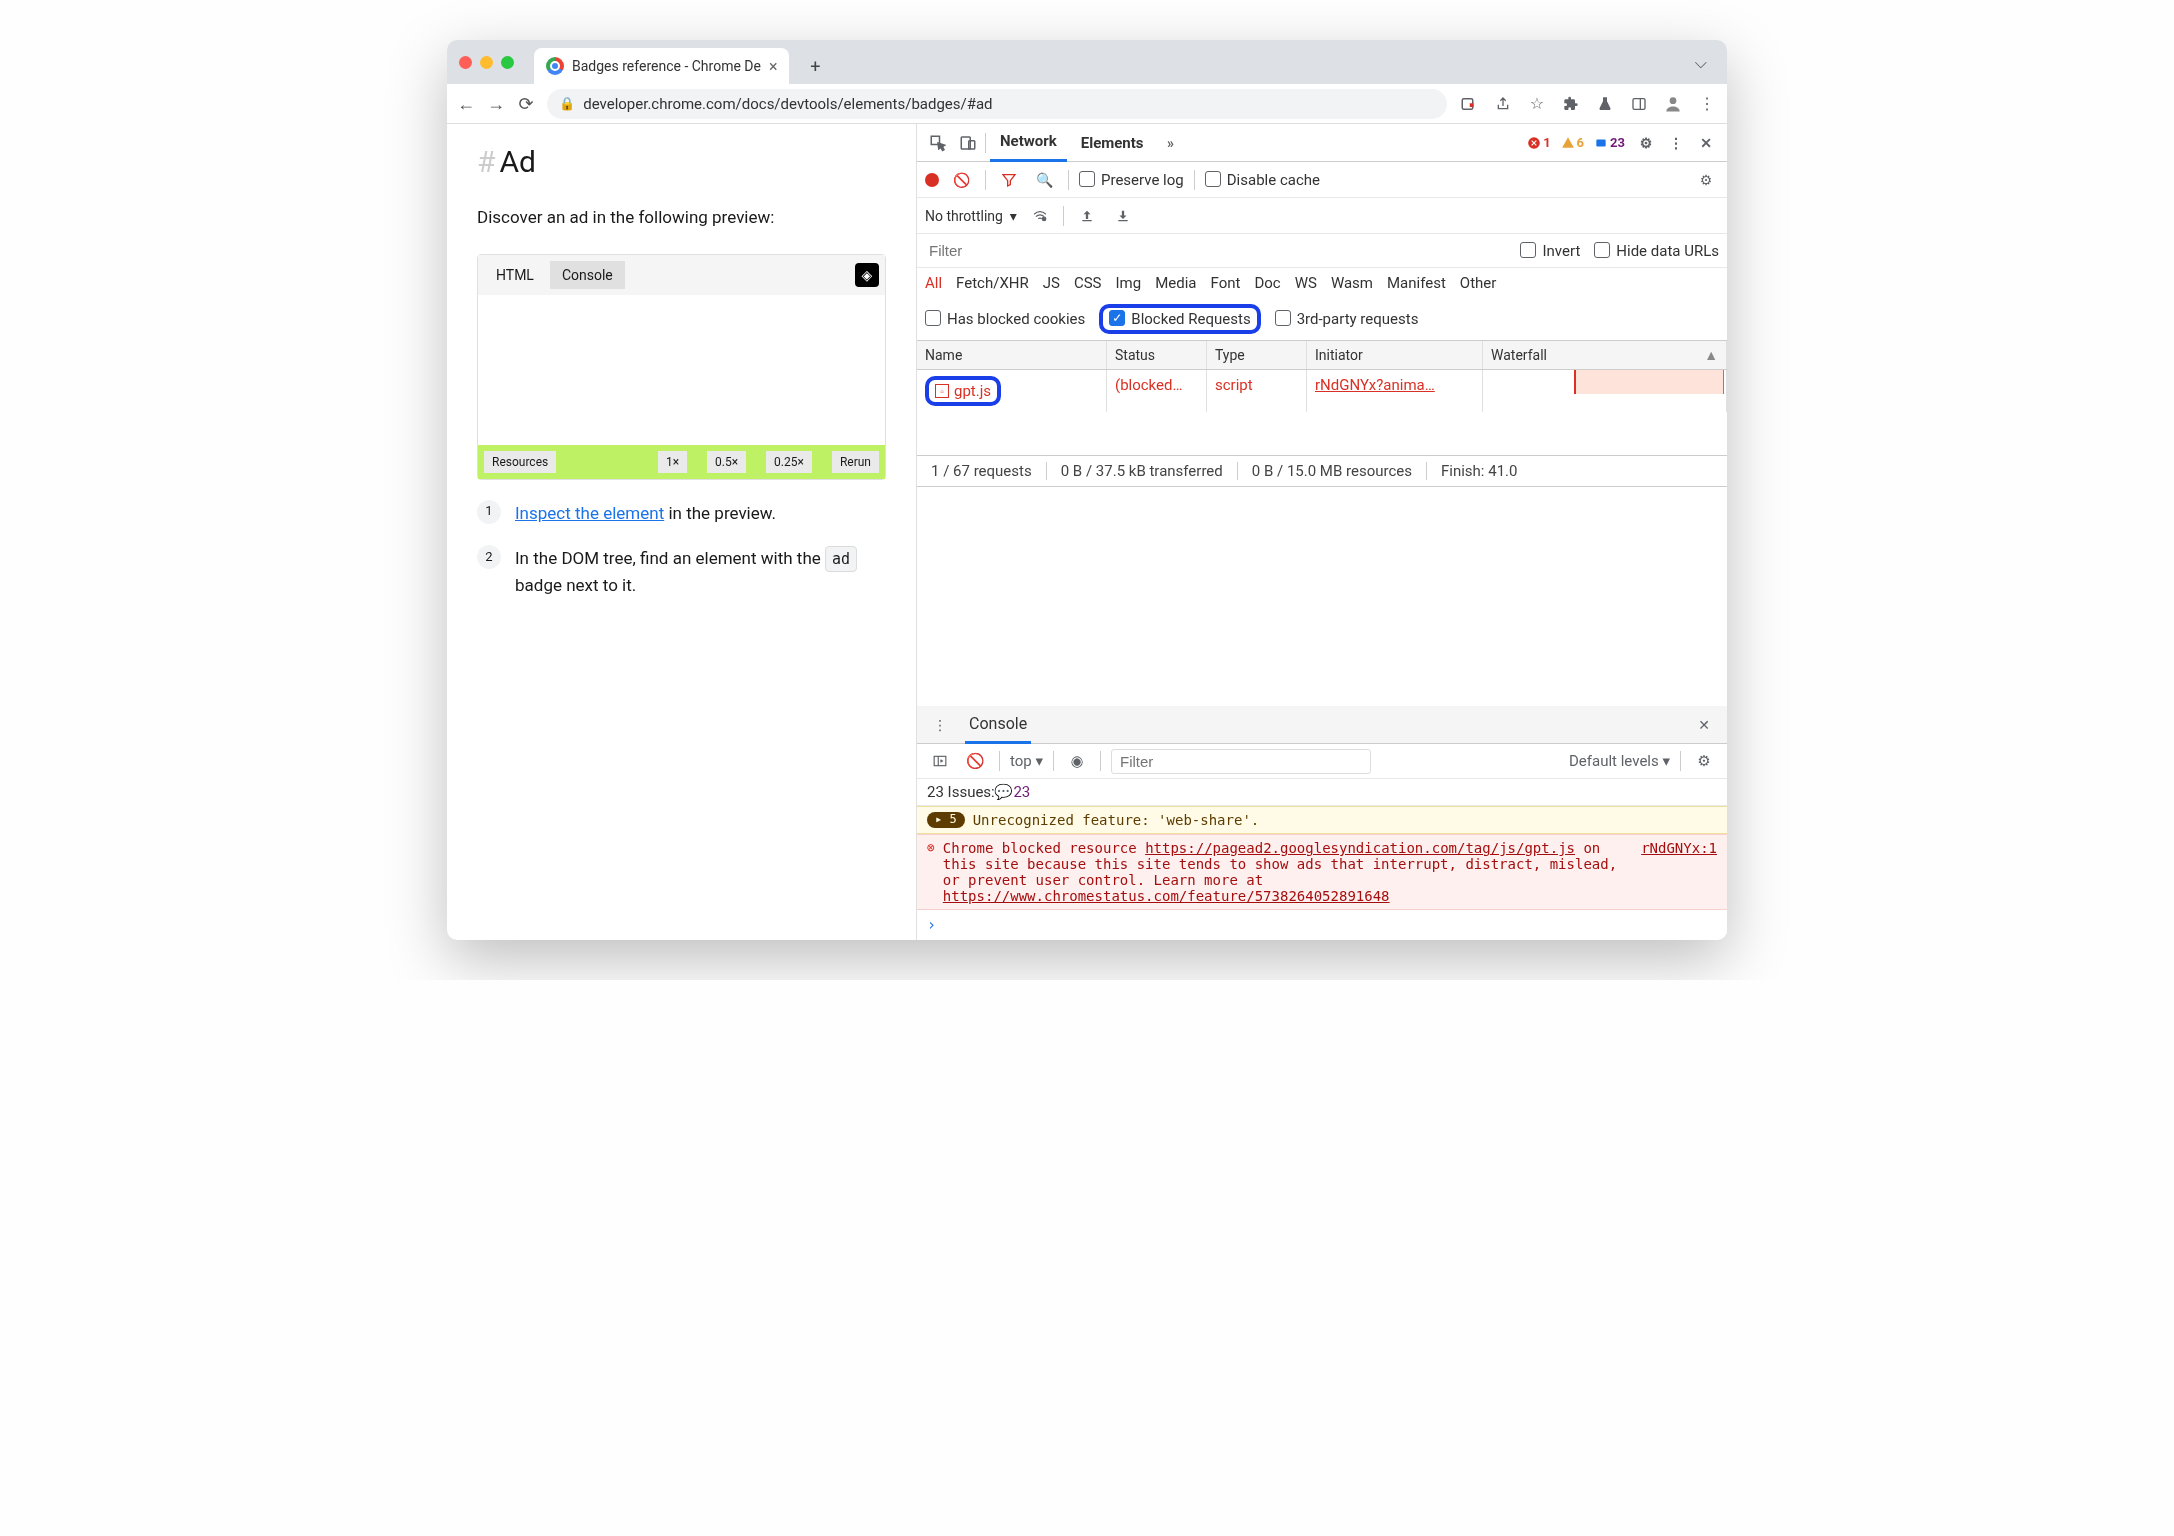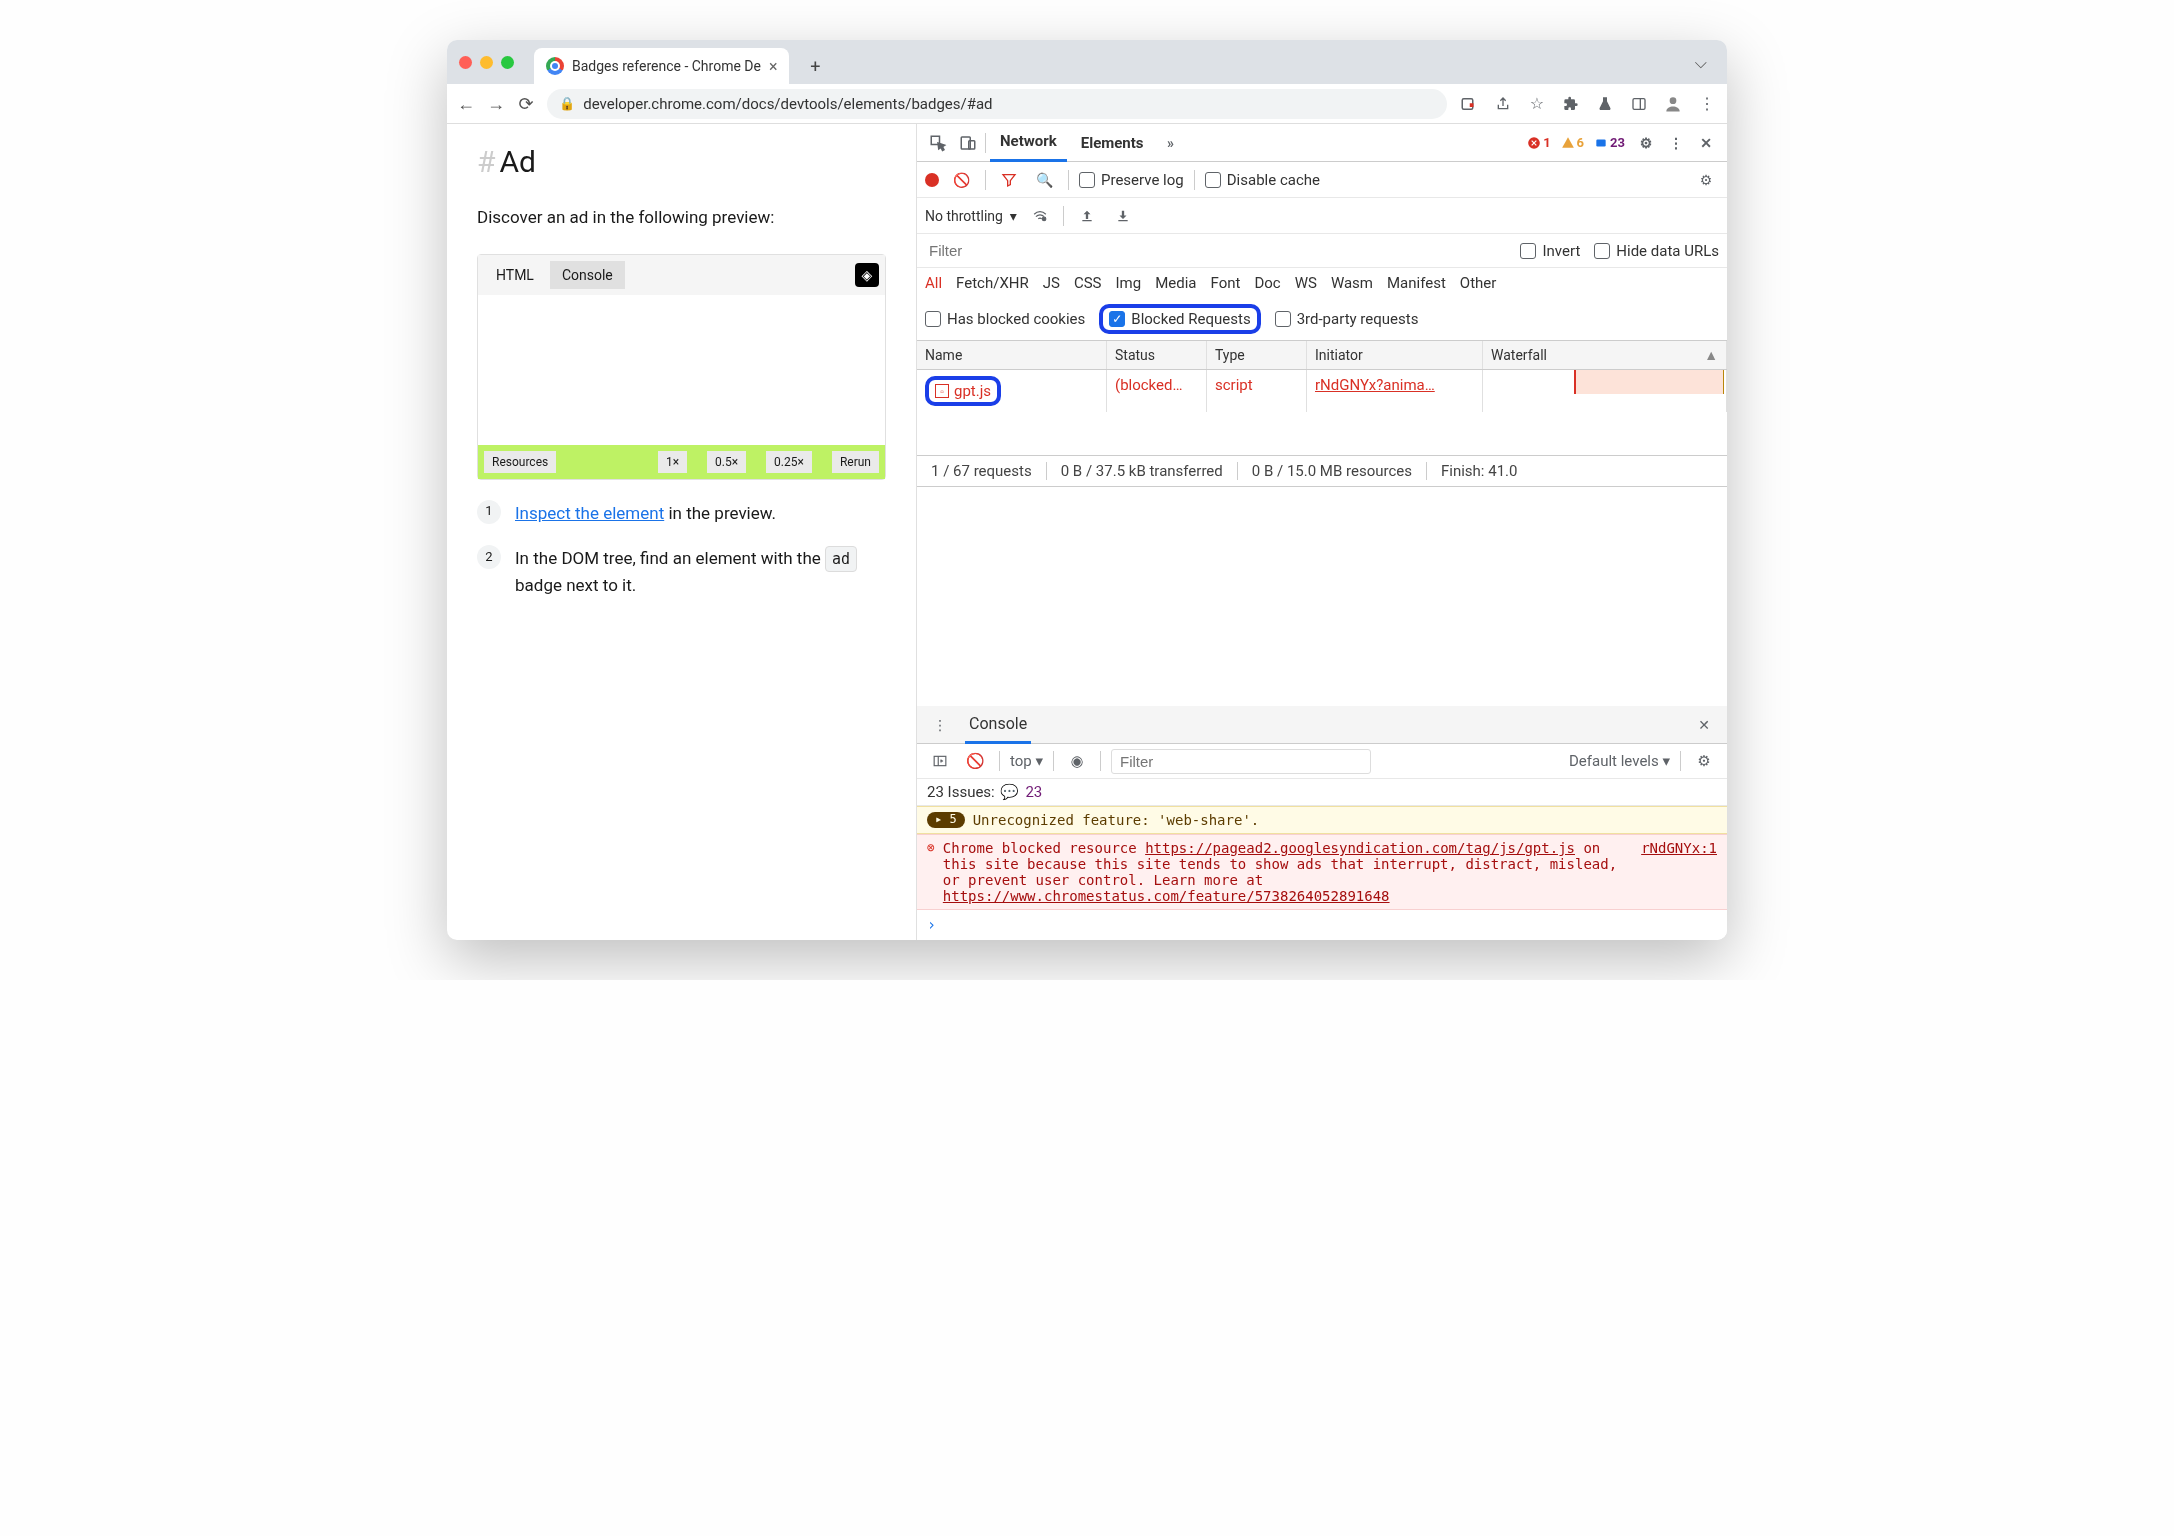--- a/index.html
+++ b/index.html
@@ -51,21 +51,21 @@
 .dt-tab { padding:0 10px; height:38px; display:flex; align-items:center; font-size:15px; cursor:pointer; color:#333; }
 .dt-tab.active { border-bottom:3px solid #1a73e8; color:#333; }
 .badges { display:flex; gap:2px; align-items:center; margin-left:auto; }
 .bicon { display:flex; align-items:center; gap:2px; font-size:13px; padding:2px 4px; }
 .err { color:#d93025; }
 .warn { color:#e8a23a; }
 .info-b { color:#701a75; }
 .dt-row { display:flex; align-items:center; padding:4px 8px; gap:10px; border-bottom:1px solid #e8e8e8; height:36px; }
 .rec { width:14px; height:14px; background:#d93025; border-radius:50%; cursor:pointer; }
 .funnel { color:#d93025; }
-.chk { display:flex; align-items:center; gap:6px; cursor:pointer; font-size:15px; }
+.chk { display:flex; gap:6px; cursor:pointer; font-size:15px; }
 .chkbox { width:16px; height:16px; border:1.5px solid #5f6368; border-radius:3px; display:inline-flex; align-items:center; justify-content:center; }
 .chkbox.checked { background:#1a73e8; border-color:#1a73e8; color:#fff; font-size:12px; }
 .sep { width:1px; height:20px; background:#ccc; }
 .filter-inp { flex:1; border:none; outline:none; font-size:15px; padding:4px; color:#888; }
 .filter-row { padding:4px 8px; border-bottom:1px solid #e8e8e8; }
 .filter-chips { display:flex; flex-wrap:wrap; gap:4px 14px; padding:6px 8px; font-size:15px; align-items:center; }
 .chip { cursor:pointer; color:#333; }
 .chip.all { color:#d93025; }
 .filter-chks { display:flex; flex-wrap:wrap; gap:14px; padding:6px 8px; font-size:15px; border-bottom:1px solid #ccc; align-items:center; }
 .hl-blue { border:4px solid #1a3ee8; border-radius:10px; padding:2px 6px; }
@@ -82,21 +82,21 @@
 .net-body-wrap { height:86px; position:relative; border-bottom:1px solid #ccc; }
 .net-name-hl { border:4px solid #1a3ee8; border-radius:10px; padding:2px 6px; display:inline-flex; align-items:center; gap:5px;}
 .js-icon { width:14px; height:14px; border:1.5px solid #d93025; display:inline-flex; align-items:center; justify-content:center; font-size:10px; }
 .waterfall-bar { position:absolute; top:0; right:2px; width:150px; height:24px; background:#fde3d9; border-left:2px solid #d93025; border-right:1px solid #b8860b;}
 .net-status-bar { display:flex; gap:0; font-size:15px; padding:6px 0; color:#444; border-bottom:1px solid #ccc; }
 .net-status-bar > span { padding:0 14px; border-right:1px solid #ccc; }
 .net-status-bar > span:last-child { border:none; }
 .console-head { height:38px; display:flex; align-items:center; padding:0 10px; gap:12px; border-bottom:1px solid #ccc; background:#f5f5f5; }
 .ctab { border-bottom:3px solid #1a73e8; height:38px; display:flex; align-items:center; padding:0 4px; font-size:16px; }
 .console-tools { display:flex; align-items:center; padding:4px 10px; gap:10px; border-bottom:1px solid #e8e8e8; font-size:15px; color:#5f6368; }
-.issues-row { padding:4px 10px; border-bottom:1px solid #e8e8e8; font-size:15px; display:flex; align-items:center; gap:6px; }
+.issues-row { padding:4px 10px; border-bottom:1px solid #e8e8e8; font-size:15px; display:flex; align-items:center; }
 .console-msg { font-family: Menlo, monospace; font-size:14px; padding:5px 10px; display:flex; gap:8px; }
 .warn-row { background:#fffbe6; border-top:1px solid #f0e0a0; border-bottom:1px solid #f0e0a0; color:#5c3c00; }
 .warn-caret { background:#5c3c00; color:#fffbe6; border-radius:10px; padding:0 8px; font-size:12px; }
 .err-row { background:#fff0f0; border-top:1px solid #f8d0d0; border-bottom:1px solid #f8d0d0; color:#a50e0e; }
 .err-circ { color:#d93025; font-size:13px; }
 .err-row a { color:#a50e0e; text-decoration:underline; }
 .err-loc { margin-left:auto; }
 .prompt-row { padding:6px 10px; color:#1a73e8; font-family:monospace; font-size:15px; }
 </style>
 </head>

